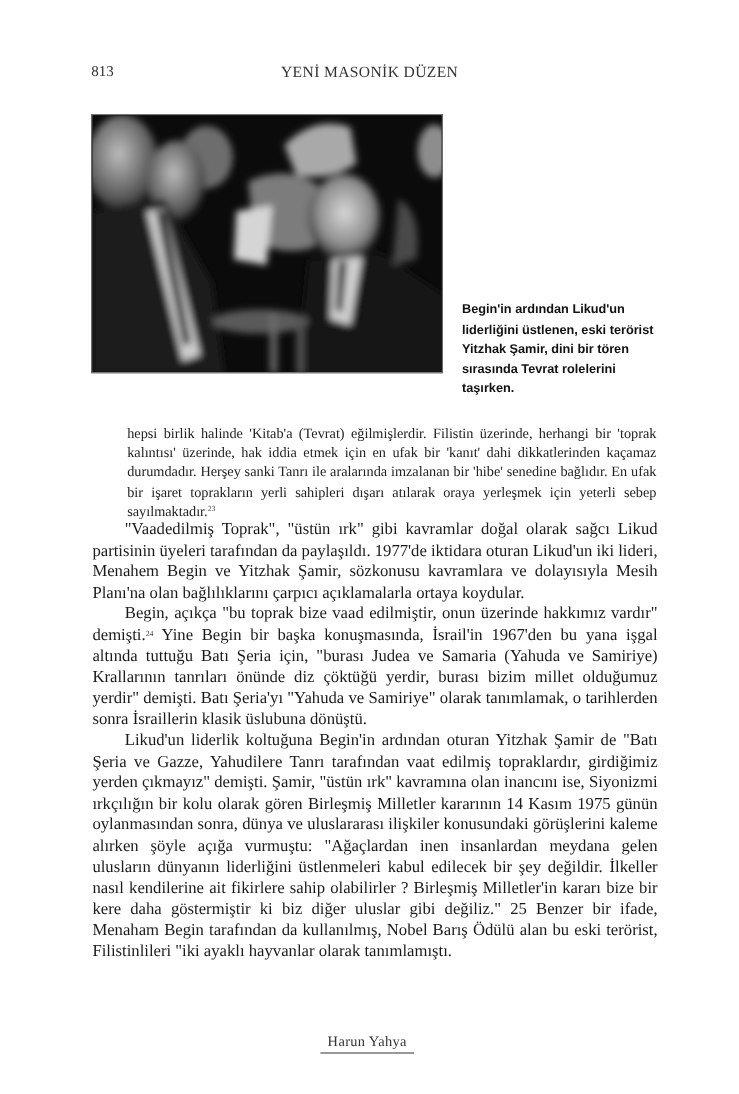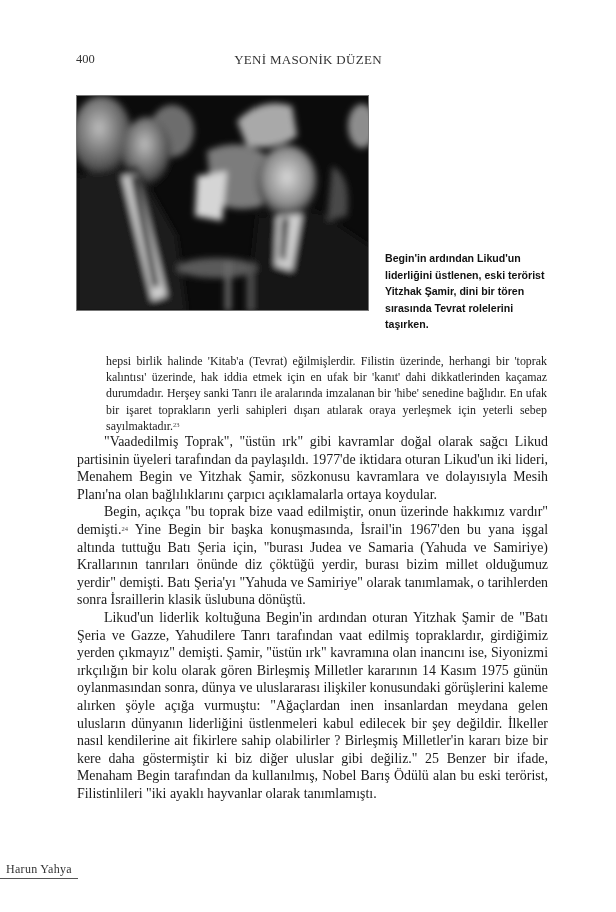--- a/index.html
+++ b/index.html
@@ -85,34 +85,35 @@
       vertical-align: top;
       position: relative;
       top: -1px;
       color: #444;
     }
     .footer {
       position: absolute;
       left: 0;
       width: 612px;
       top: 859px;
+      text-align: center;
     }
     .footer-inner {
       display: inline-block;
       font-size: 12px;
       color: #333;
       border-bottom: 1px solid #555;
       padding: 0 6px 1px 6px;
       letter-spacing: 0.3px;
     }
   </style>
 </head>
 <body>
 
-<div class="page-number">400</div>
+<div class="page-number">813</div>
 <div class="running-title">YENİ MASONİK DÜZEN</div>
 
 <div class="photo" title="Black and white photograph: Yitzhak Shamir carrying Torah scrolls at a religious ceremony, surrounded by men in suits">
   <svg width="293" height="216" viewBox="0 0 293 216" xmlns="http://www.w3.org/2000/svg">
     <defs>
       <filter id="blur">
           <feGaussianBlur stdDeviation="3"></feGaussianBlur>
         </filter>
       <radialGradient id="face1" cx="50%" cy="45%" r="55%">
         <stop offset="0%" stop-color="#d8d8d8"></stop>

